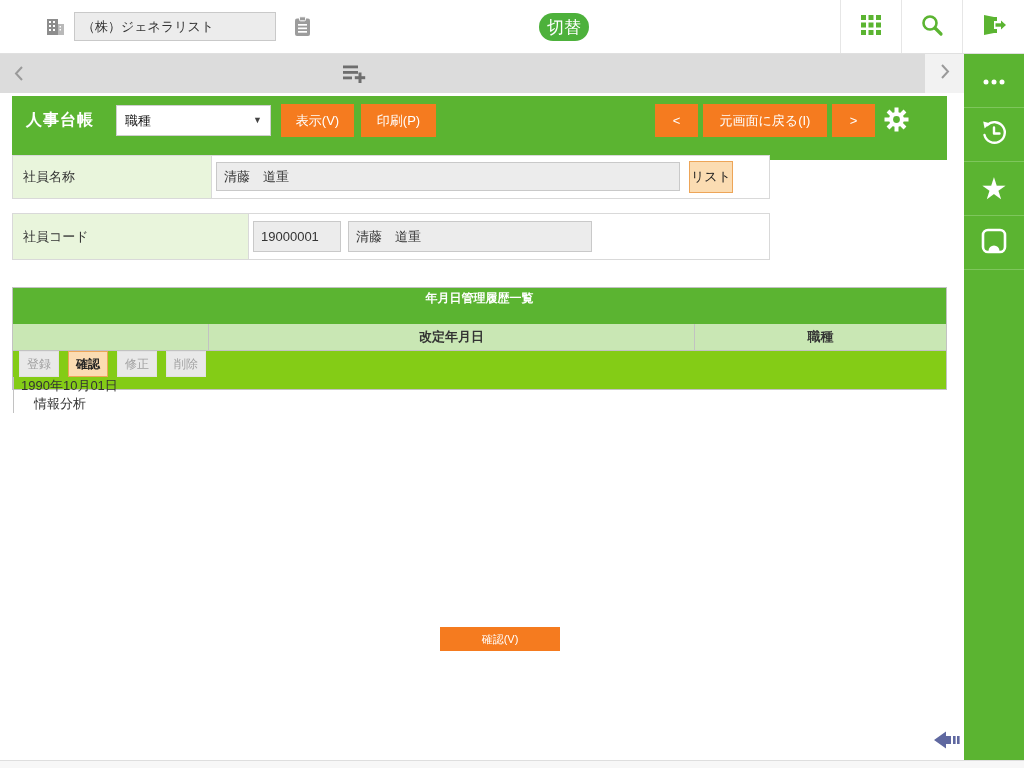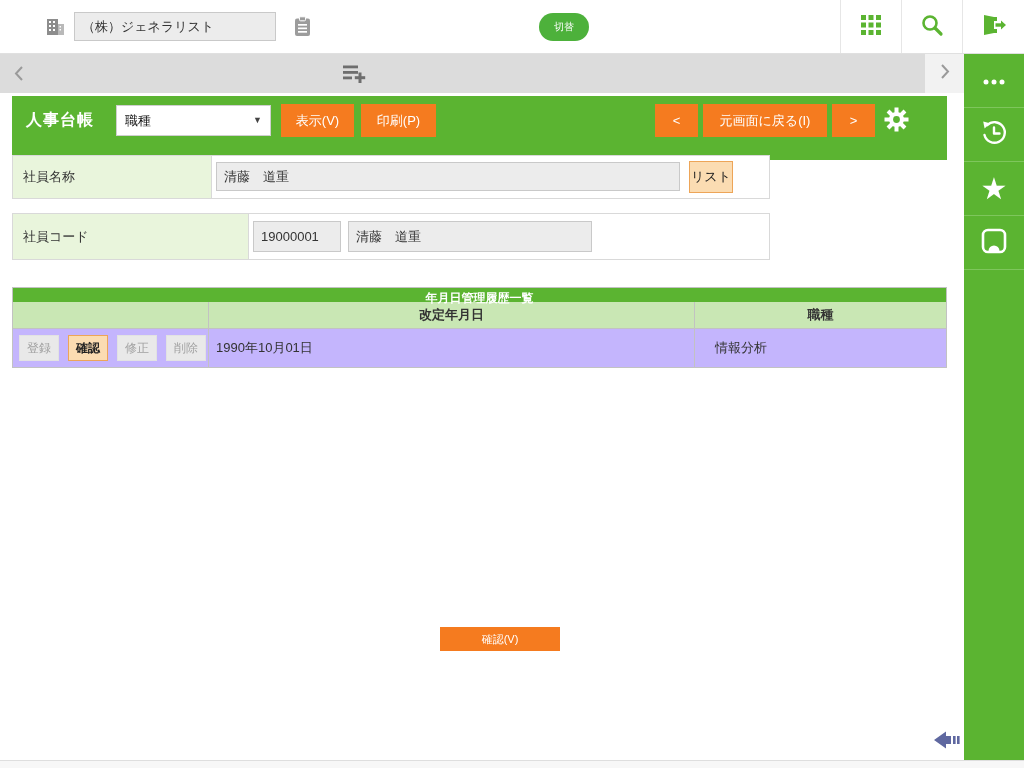--- a/index.html
+++ b/index.html
@@ -10,21 +10,21 @@
   }
   
   .topbar { position:absolute; left:0; top:0; width:1024px; height:54px; background:#fff; border-bottom:1px solid #e0e0e0; }
   .top-icon { position:absolute; top:17px; }
   .txt-input {
     position:absolute; background:#ececec; border:1px solid #c9c9c9;
     font-family:"Liberation Sans",sans-serif; font-size:13px; color:#333; padding:0 7px;
   }
   .switch-btn {
     position:absolute; left:539px; top:13px; width:50px; height:28px; border:none;
-    border-radius:14px; background:#4db13b; color:#fff; font-size:10px; cursor:pointer;
+    border-radius:14px; background:#4db13b; color:#fff; font-size:17px; cursor:pointer;
     font-family:"Liberation Sans",sans-serif;
   }
   .top-cell {
     position:absolute; top:0; height:53px; width:61px; border-left:1px solid #e6e6e6;
     display:flex; align-items:center; justify-content:center; cursor:pointer; background:#fff;
   }
   
   .tabbar { position:absolute; left:0; top:54px; width:964px; height:39px; background:#dcdcdc; }
   .tab-chevron { position:absolute; top:11px; cursor:pointer; }
   .tab {
@@ -64,26 +64,26 @@
     position:absolute; left:0; top:0; height:100%; background:#e9f5dc; border-right:1px solid #d9d9d9;
     display:flex; align-items:center; padding-left:10px; font-size:13px; color:#333;
   }
   .list-btn {
     position:absolute; left:676px; top:5px; width:44px; height:32px; background:#fbdcb2;
     border:1px solid #eda558; color:#222; font-size:13px; cursor:pointer;
     font-family:"Liberation Sans",sans-serif;
   }
   
   .htable { position:absolute; left:12px; top:287px; width:935px; border:1px solid #c2c2c2; background:#fff; }
-  .htable-title { height:14px; background:#5bb431; color:#fff; font-size:12px; font-weight:bold; text-align:center; line-height:20px; }
+  .htable-title { height:36px; background:#5bb431; color:#fff; font-size:12px; font-weight:bold; text-align:center; line-height:20px; }
   .htable-head { height:26px; background:#c9e7b4; display:flex; font-size:13px; font-weight:bold; }
   .hc1 { width:195px; }
   .hc2 { width:486px; border-left:1px solid #c2c2c2; display:flex; align-items:center; justify-content:center; }
   .hc3 { flex:1; border-left:1px solid #c2c2c2; display:flex; align-items:center; justify-content:center; }
-  .htable-row { height:39px; display:flex; border-top:1px solid #c2c2c2; background:#c4b5fd; font-size:13px; }
+  .htable-row { height:39px; display:flex; border-top:1px solid #c2c2c2; background:#84cc16; font-size:13px;flex-direction:column; }
   .rc1 { width:195px; display:flex; align-items:center; padding-left:6px; gap:9px; }
   .rc2 { width:486px; border-left:1px solid #c2c2c2; display:flex; align-items:center; padding-left:7px; }
   .rc3 { flex:1; border-left:1px solid #c2c2c2; display:flex; align-items:center; padding-left:20px; }
   .row-btn {
     width:40px; height:26px; font-size:12px; font-family:"Liberation Sans",sans-serif; cursor:pointer;
     background:#e9e9e9; border:1px solid #e2e2e2; color:#a2a2a2;
   }
   .row-btn.active { background:#fbdcb2; border:1px solid #eda558; color:#222; font-weight:bold; }
   
   .confirm-btn {

